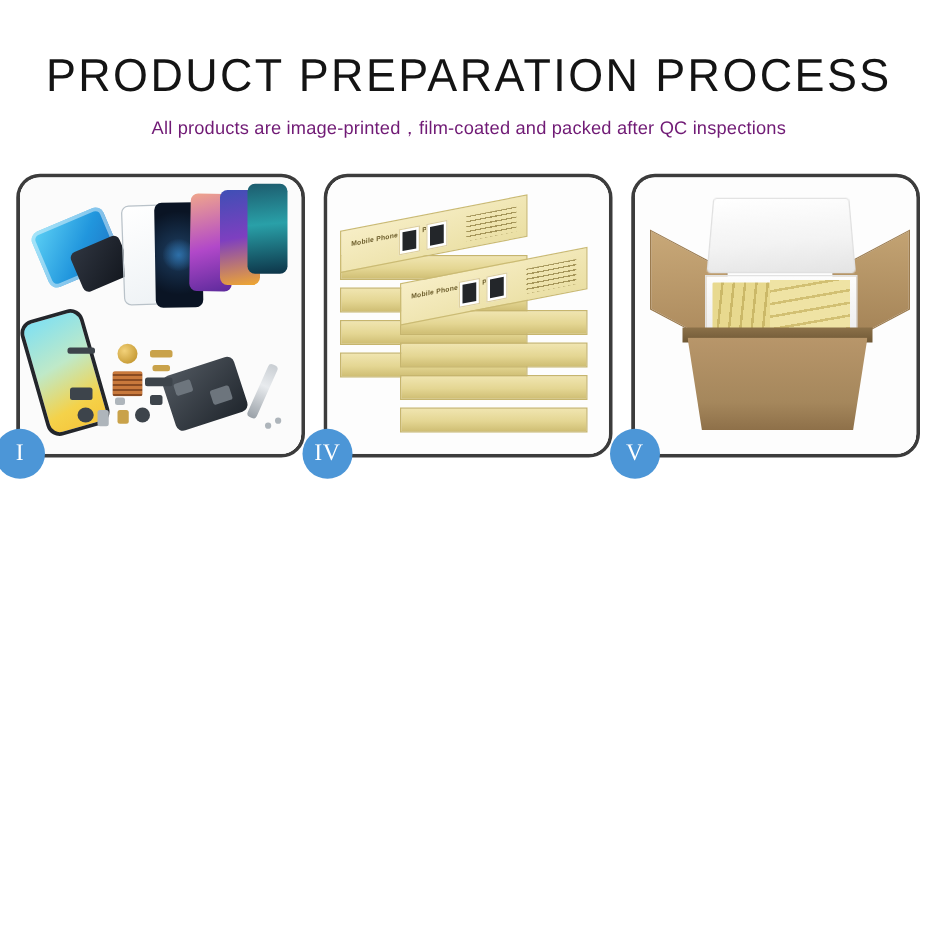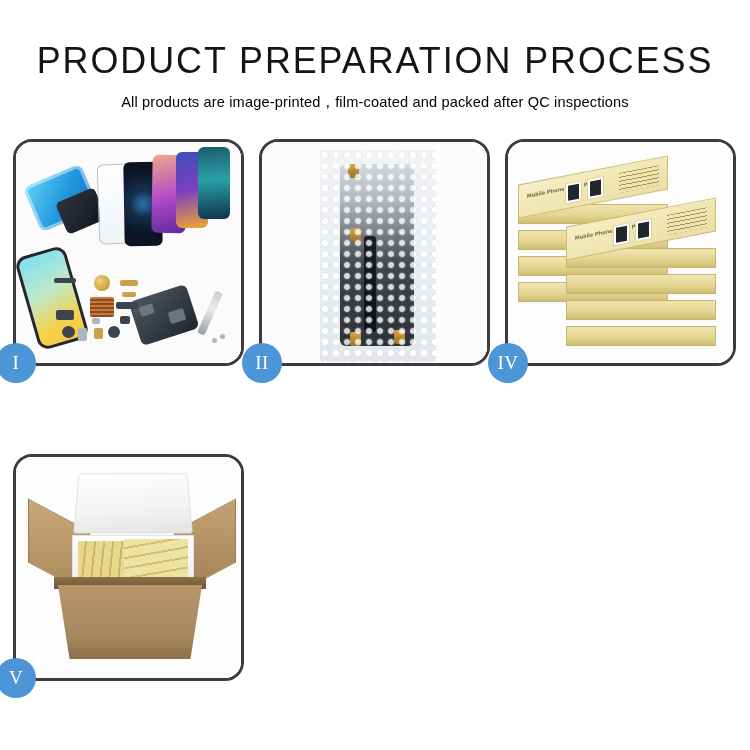--- a/index.html
+++ b/index.html
@@ -38,21 +38,21 @@
     white-space: nowrap;
     transform: scaleX(0.97);
   }
 
   .subtitle {
     margin-top: 14px;
     font-family: "Liberation Sans", sans-serif;
     font-size: 14.6px;
     font-weight: 400;
     letter-spacing: 0.15px;
-    color: #000000;
+    color: #701a75;
     white-space: nowrap;
   }
 
   
   .grid {
     position: absolute;
     top: 139px;
     left: 13px;
     width: 724px;
     display: grid;
@@ -417,36 +417,20 @@
           <div class="part" style="left:100px;top:160px;width:22px;height:7px;"></div>
           <div class="part light" style="left:76px;top:176px;width:8px;height:6px;"></div>
           <div class="driver"></div>
           <div class="part light" style="left:196px;top:196px;width:5px;height:5px;border-radius:50%;"></div>
           <div class="part light" style="left:204px;top:192px;width:5px;height:5px;border-radius:50%;"></div>
         </div>
       </div>
       <div class="badge">I</div>
     </div>
 
-    <div class="card">
-      <div class="card-inner">
-        <div class="scene p2">
-          <div class="bubblewrap">
-            <div class="screen-in"></div>
-            <div class="flex-cable"></div>
-            <div class="conn" style="left:28px;top:14px;"></div>
-            <div class="conn" style="left:30px;top:78px;"></div>
-            <div class="conn" style="left:30px;top:182px;"></div>
-            <div class="conn" style="left:74px;top:180px;"></div>
-            <div class="bub-overlay"></div>
-          </div>
-        </div>
-      </div>
-      <div class="badge">II</div>
-    </div>
 
 
     <div class="card">
       <div class="card-inner">
         <div class="scene p4">
           <div class="stack">
 
             <div class="sbox" style="left:0px;  top:48px;"></div>
             <div class="sbox" style="left:0px;  top:74px;"></div>
             <div class="sbox" style="left:0px;  top:100px;"></div>

